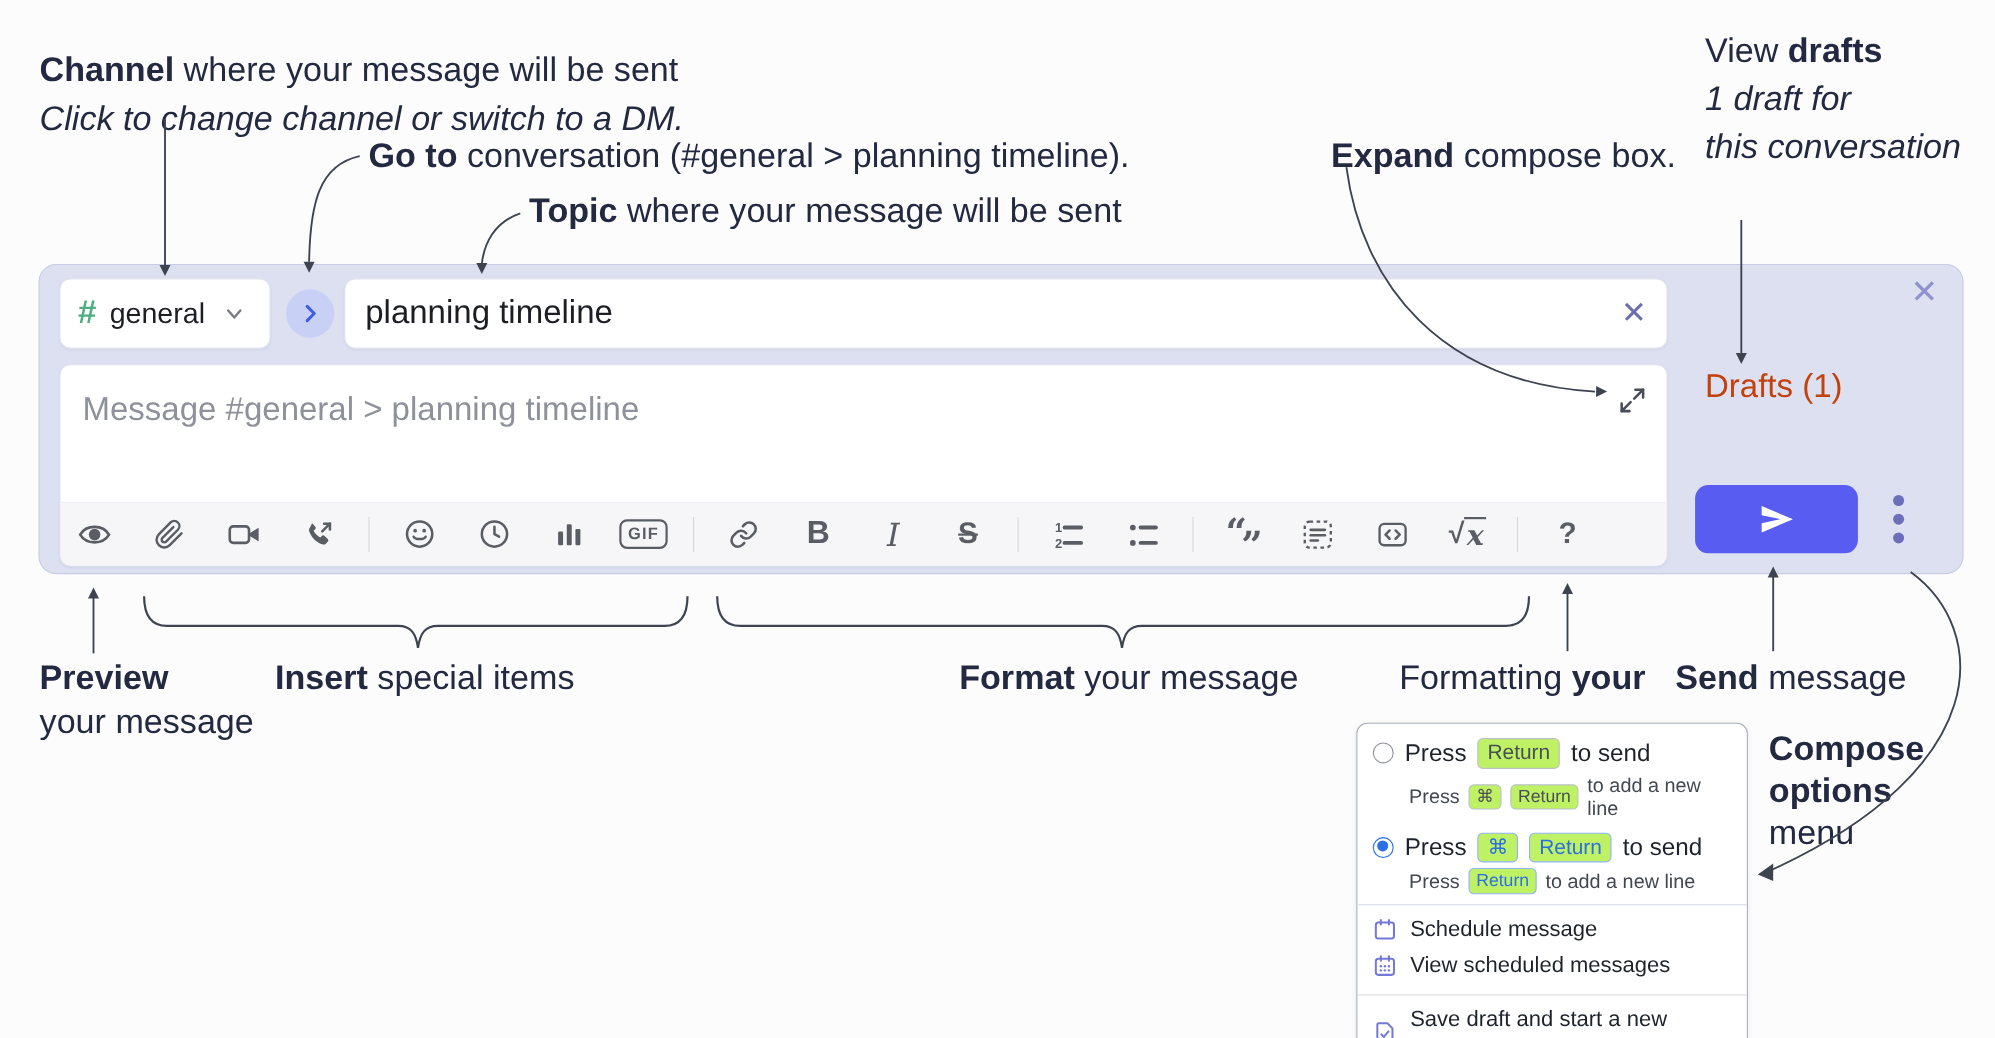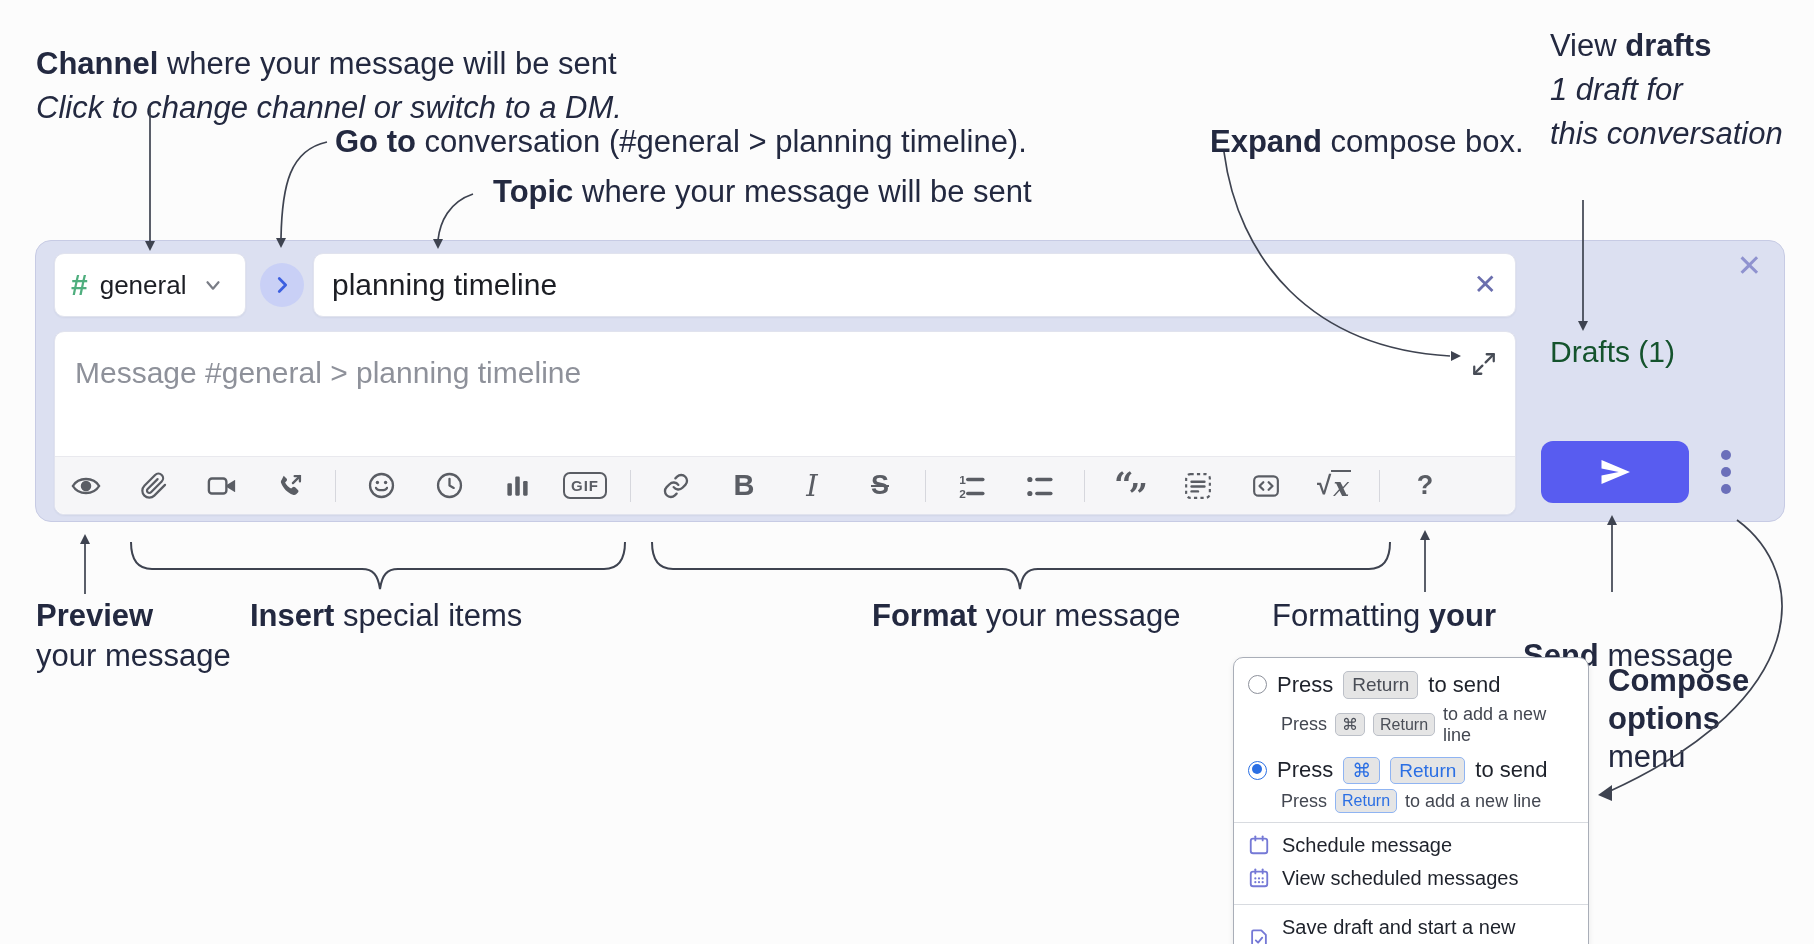--- a/index.html
+++ b/index.html
@@ -51,21 +51,21 @@
   .glyph-i { font-family:"DejaVu Serif", serif; font-style:italic; font-size:29px; color:#5a5d64; }
   .glyph-s { font-size:27px; font-weight:600; text-decoration:line-through; color:#5a5d64; }
   .glyph-q { position:relative; width:32px; height:30px; font-family:"DejaVu Serif",serif; font-weight:700; color:#5a5d64; }
   .glyph-q .q1 { position:absolute; left:0; top:-4px; font-size:34px; line-height:1; }
   .glyph-q .q2 { position:absolute; right:-2px; top:8px; font-size:34px; line-height:1; }
   .glyph-help { font-size:27px; font-weight:600; color:#5a5d64; }
   .glyph-gif { border:2px solid #5a5d64; border-radius:7px; padding:3px 6px; font-size:15px;
                font-weight:700; letter-spacing:1px; color:#5a5d64; }
   .glyph-sqrt { font-size:26px; font-weight:600; color:#5a5d64; display:flex; align-items:flex-start; }
   .glyph-sqrt .sx { font-family:"DejaVu Serif",serif; font-style:italic; border-top:2.5px solid #5a5d64; padding:0 2px; }
-  #drafts-link { position:absolute; left:1514px; top:94px; font-size:30px; color:#14532d; cursor:pointer; }
+  #drafts-link { position:absolute; left:1514px; top:94px; font-size:30px; color:#c2410c; cursor:pointer; }
   #send-btn { position:absolute; left:1505px; top:200px; width:148px; height:62px; background:#585cf0;
               border:none; border-radius:12px; display:flex; align-items:center; justify-content:center;
               color:#ffffff; cursor:pointer; }
   #kebab-btn { position:absolute; left:1668px; top:200px; width:44px; height:62px; background:none; border:none;
                display:flex; flex-direction:column; align-items:center; justify-content:center; gap:7px; cursor:pointer; }
   #kebab-btn span { width:10px; height:10px; border-radius:50%; background:#6b6fba; }
   #panel-close { position:absolute; right:22px; top:10px; background:none; border:none; font-size:30px;
                  color:#8f92cf; font-weight:400; cursor:pointer; line-height:1; }
 
   
@@ -75,21 +75,21 @@
   
   #popup { position:absolute; left:1233px; top:657px; width:356px; background:#ffffff;
            border:1.5px solid #a9aeb8; border-radius:10px; z-index:6; padding:9px 0 7px 0;
            box-shadow:0 2px 6px rgba(0,0,0,.08); }
   .opt-row { display:flex; align-items:center; gap:10px; margin:4px 14px 0 14px; font-size:22px; color:#1e222b; }
   .opt-sub { display:flex; align-items:center; gap:8px; margin:5px 14px 0 47px; font-size:18px; color:#434751; }
   .radio { width:19px; height:19px; border-radius:50%; border:1.6px solid #8d919b; background:#fff; flex:0 0 auto; }
   .radio.sel { border-color:#2b6fe4; position:relative; }
   .radio.sel::after { content:""; position:absolute; left:2.5px; top:2.5px; width:10px; height:10px;
                       border-radius:50%; background:#2b6fe4; }
-  .kc { border:1px solid #bcc0c8; border-radius:5px; padding:0 8px; background:#e5e5e5; color:#4a4e57;
+  .kc { border:1px solid #bcc0c8; border-radius:5px; padding:0 8px; background:#bef264; color:#4a4e57;
         font-size:19px; line-height:1.35; }
   .kc.small { font-size:16px; padding:0 6px; }
   .kc.blue { border-color:#8fb4f2; color:#2b6fe4; }
   .menu-div { border-top:1px solid #d8dbe0; margin:9px 0 6px 0; }
   .menu-item { display:flex; align-items:center; gap:12px; padding:5px 14px; font-size:20px;
                color:#1e222b; cursor:pointer; }
   .menu-item .micon { color:#7579d6; flex:0 0 auto; display:flex; }
 
   
   #compose-options-label { position:absolute; left:1608px; top:662px; font-size:31px; line-height:1.22; color:#232940; }
@@ -122,21 +122,21 @@
     <polygon points="1612,785 1598,795 1612,801"></polygon>
   </svg>
 
   <div class="ann" style="left:36px; top:42px;">
     <b>Channel</b><span> where your message will be sent</span><br>
     <i>Click to change channel or switch to a DM.</i>
   </div>
   <div class="ann" style="left:335px; top:120px;">
     <b>Go to</b><span> conversation (#general &gt; planning timeline).</span>
   </div>
-  <div class="ann" style="left:481px; top:170px;margin-left:12px;">
+  <div class="ann" style="left:481px; top:170px;">
     <b>Topic</b><span> where your message will be sent</span>
   </div>
   <div class="ann" style="left:1210px; top:120px;">
     <b>Expand</b><span> compose box.</span>
   </div>
   <div class="ann" style="left:1550px; top:24px;">
     <span>View </span><b>drafts</b><br>
     <i>1 draft for</i><br>
     <i>this conversation</i>
   </div>
@@ -319,21 +319,21 @@
   </div>
   <div class="blabel" style="left:250px; top:596px;">
     <b>Insert</b><span> special items</span>
   </div>
   <div class="blabel" style="left:872px; top:596px;">
     <b>Format</b><span> your message</span>
   </div>
   <div class="blabel" style="left:1272px; top:596px;">
     <span>Formatting </span><b>your</b>
   </div>
-  <div class="blabel" style="left:1523px; top:596px;margin-top:40px;">
+  <div class="blabel" style="left:1523px; top:596px;">
     <b>Send</b><span> message</span>
   </div>
   <div id="compose-options-label">
     <b>Compose</b><br>
     <b>options</b><br>
     <span>menu</span>
   </div>
 
   <div id="popup">
     <div class="opt-row">

